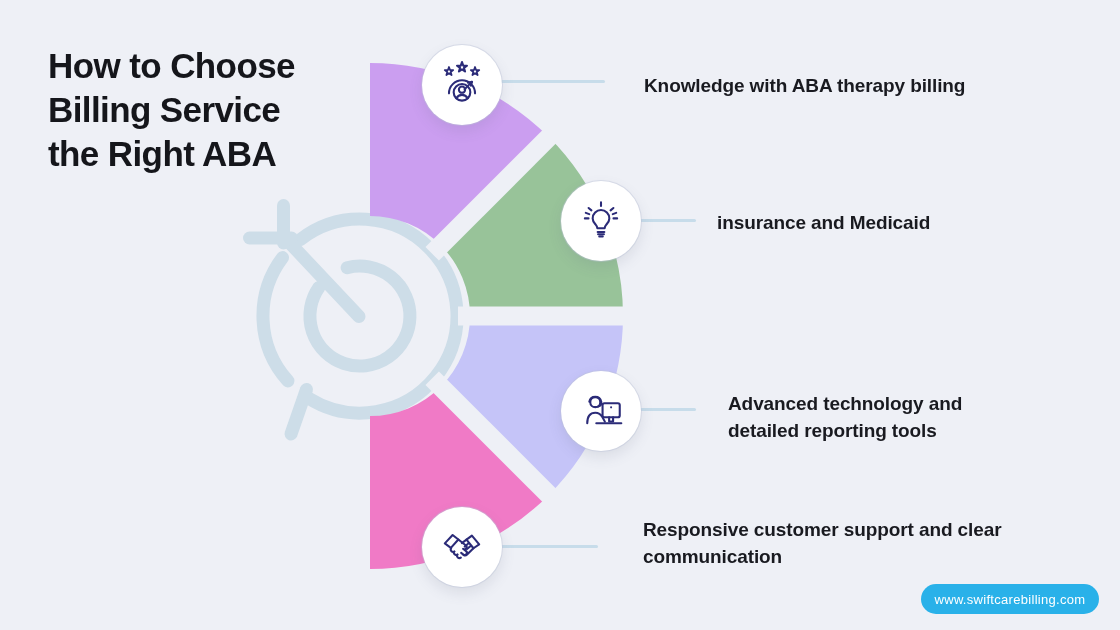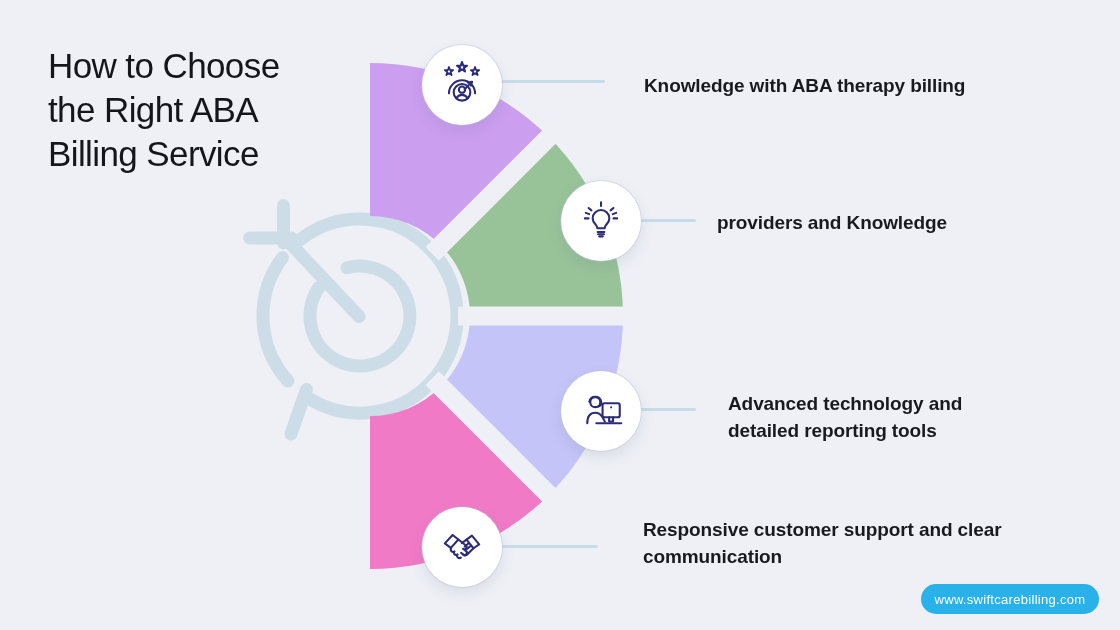--- a/index.html
+++ b/index.html
@@ -1,20 +1,20 @@
 <!DOCTYPE html>
 <html style="--bg: #eef0f6; --title_text: #15161b; --label_text: #191a20; --connector: #c7dcea; --icon_stroke: #2b2b78; --target_stroke: #cddde8; --pill: #29b1e9; --pill_text: #ffffff;"><head>
 <meta charset="utf-8">
 <style>
   html,body{margin:0;padding:0;}
   body{font-family:"Liberation Sans","DejaVu Sans",sans-serif;}
   .stage{position:relative;width:1120px;height:630px;background:var(--bg,#eef0f6);overflow:hidden;}
 
   .title{position:absolute;left:48px;top:44px;width:330px;
-         font-size:35px;line-height:44px;font-weight:400;letter-spacing:-0.6px;
+         font-size:35px;line-height:44px;font-weight:700;letter-spacing:-0.6px;
          color:var(--title_text,#15161b);}
 
   .fan{position:absolute;left:0;top:0;}
   .sep{stroke:var(--bg,#eef0f6);stroke-width:19;fill:none;}
   .target path{stroke:var(--target_stroke,#cddde8);stroke-width:13;fill:none;
                stroke-linecap:round;stroke-linejoin:round;}
 
   .conn{position:absolute;height:2.5px;border-radius:2px;background:var(--connector,#c7dcea);}
 
   .badge{position:absolute;width:80px;height:80px;border-radius:50%;background:#ffffff;
@@ -32,22 +32,22 @@
         cursor:pointer;}
   .pill span{color:var(--pill_text,#ffffff);font-size:13px;font-weight:400;letter-spacing:0.3px;}
 </style>
 </head>
 <body>
 
 <div class="stage">
 
   <div class="title">
     <div>How to Choose</div>
+    <div>Billing Service</div>
     <div>the Right ABA</div>
-    <div>Billing Service</div>
   </div>
 
   <svg class="fan" width="1120" height="630" viewBox="0 0 1120 630">
 
     <g class="target">
       <path d="M 308.6 398.3 A 97 97 0 1 0 300.3 239.6"></path>
       <path d="M 282.5 257.6 A 97 97 0 0 0 287.9 380.9"></path>
       <path d="M 319 287.3 A 50 50 0 1 0 347.1 267.7"></path>
       <path d="M 286.5 239.5 L 359 316.5"></path>
       <path d="M 283.5 205.5 L 283.5 243"></path>
@@ -120,21 +120,21 @@
       <path d="M 28.3 16.9 l -4.4 3.3 M 35 25.2 l -6.1 6 c -1 1 -2.4 1.1 -3.4 0.3"></path>
       <path d="M 29.8 20.8 l -3.2 2.8 M 32 23.2 l -3.2 2.8"></path>
     </svg>
   </div>
 
   <div class="label" style="left:644px;top:72px;width:380px;">
     <div>Knowledge with ABA therapy billing</div>
     <div></div>
   </div>
   <div class="label" style="left:717px;top:209px;width:320px;">
-    <div>providers and Knowledge</div>
+    <div>insurance and Medicaid</div>
   </div>
   <div class="label" style="left:728px;top:390px;width:300px;">
     <div>Advanced technology and</div>
     <div>detailed reporting tools</div>
   </div>
   <div class="label" style="left:643px;top:516px;width:430px;">
     <div>Responsive customer support and clear</div>
     <div>communication</div>
   </div>
 

